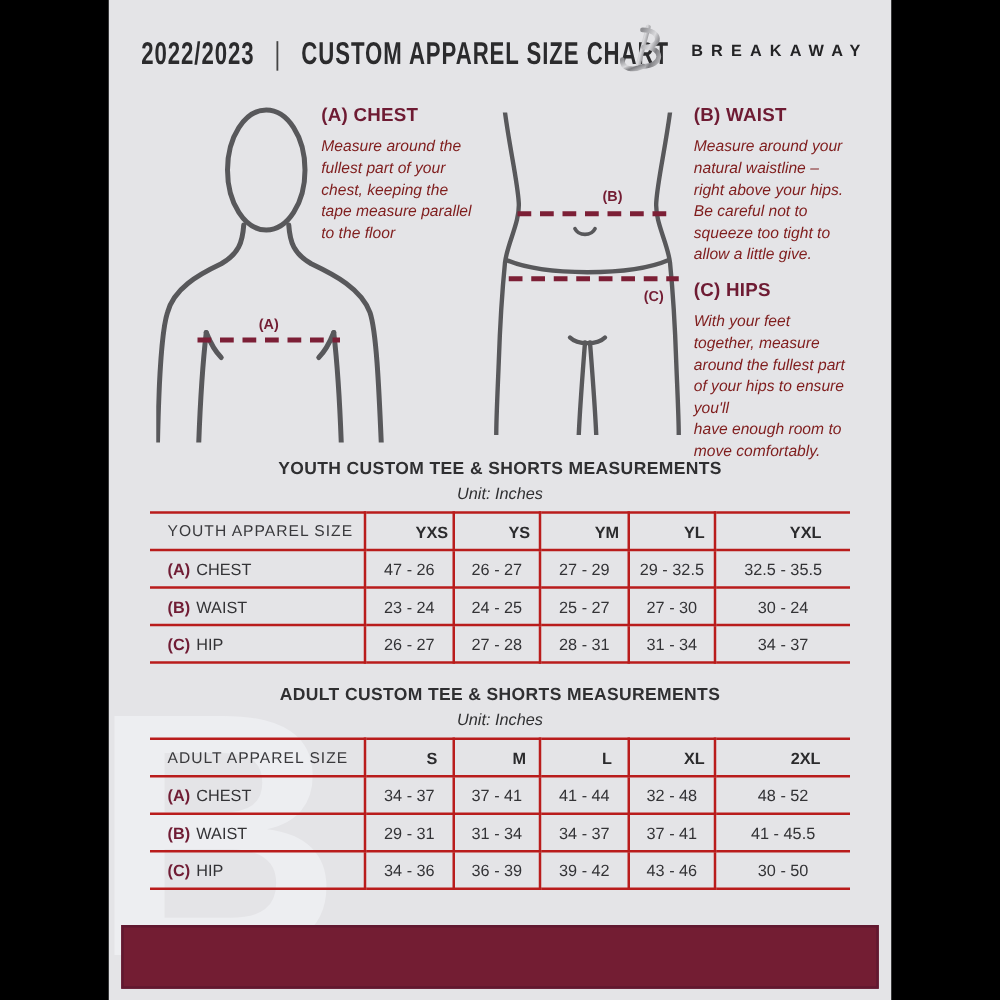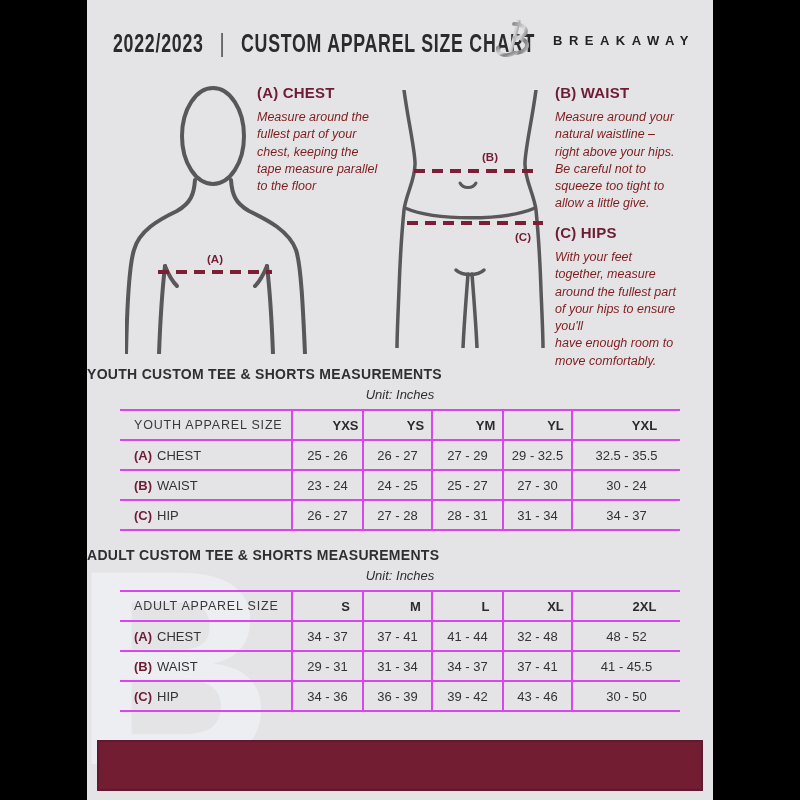--- a/index.html
+++ b/index.html
@@ -35,33 +35,33 @@
   .sec h3 {
     margin:0 0 8px 0; font-size:15px; font-weight:bold; color:#6e1b33;
     letter-spacing:0.2px;
   }
   .sec p {
     margin:0; font-size:12.5px; font-style:italic; color:#7f1d1d;
     line-height:1.38; white-space:pre-line;
   }
   
   .tbl-title {
-    position:absolute; left:0; width:626px; text-align:left;
+    position:absolute; left:0; width:626px; text-align:center;
     font-size:14px; font-weight:bold; color:#2f2f31; letter-spacing:0.3px;
   }
   .tbl-unit {
     position:absolute; left:0; width:626px; text-align:center;
     font-size:13px; font-style:italic; color:#2f2f31;
   }
   table.size {
     position:absolute; left:33px; width:560px;
     border-collapse:collapse; table-layout:fixed;
   }
   table.size th, table.size td {
-    border:2px solid #d946ef; height:28px; font-size:13px; color:#333336;
+    border:2px solid #b91c1c; height:28px; font-size:13px; color:#333336;
     text-align:center; padding:0; font-weight:normal;
   }
   table.size th:first-child, table.size td:first-child {
     border-left:none; text-align:left; padding-left:14px;
   }
   table.size th:last-child, table.size td:last-child { border-right:none; }
   table.size th.size-col { font-weight:bold; color:#2b2b2d; font-size:13px;padding-left:36px; }
   table.size th.label-col {
     font-weight:normal; font-size:12.5px; letter-spacing:0.8px; color:#39393c;
   }
@@ -191,21 +191,21 @@
         <tr>
       <th class="label-col">YOUTH APPAREL SIZE</th>
       <th class="size-col">YXS</th>
       <th class="size-col">YS</th>
       <th class="size-col">YM</th>
       <th class="size-col">YL</th>
       <th class="size-col">YXL</th>
     </tr>
     <tr>
       <td class="row-label"><span class="pfx">(A)</span><span>CHEST</span></td>
-      <td>25 - 26</td>
+      <td>47 - 26</td>
       <td>26 - 27</td>
       <td>27 - 29</td>
       <td>29 - 32.5</td>
       <td>32.5 - 35.5</td>
     </tr>
     <tr>
       <td class="row-label"><span class="pfx">(B)</span><span>WAIST</span></td>
       <td>23 - 24</td>
       <td>24 - 25</td>
       <td>25 - 27</td>

